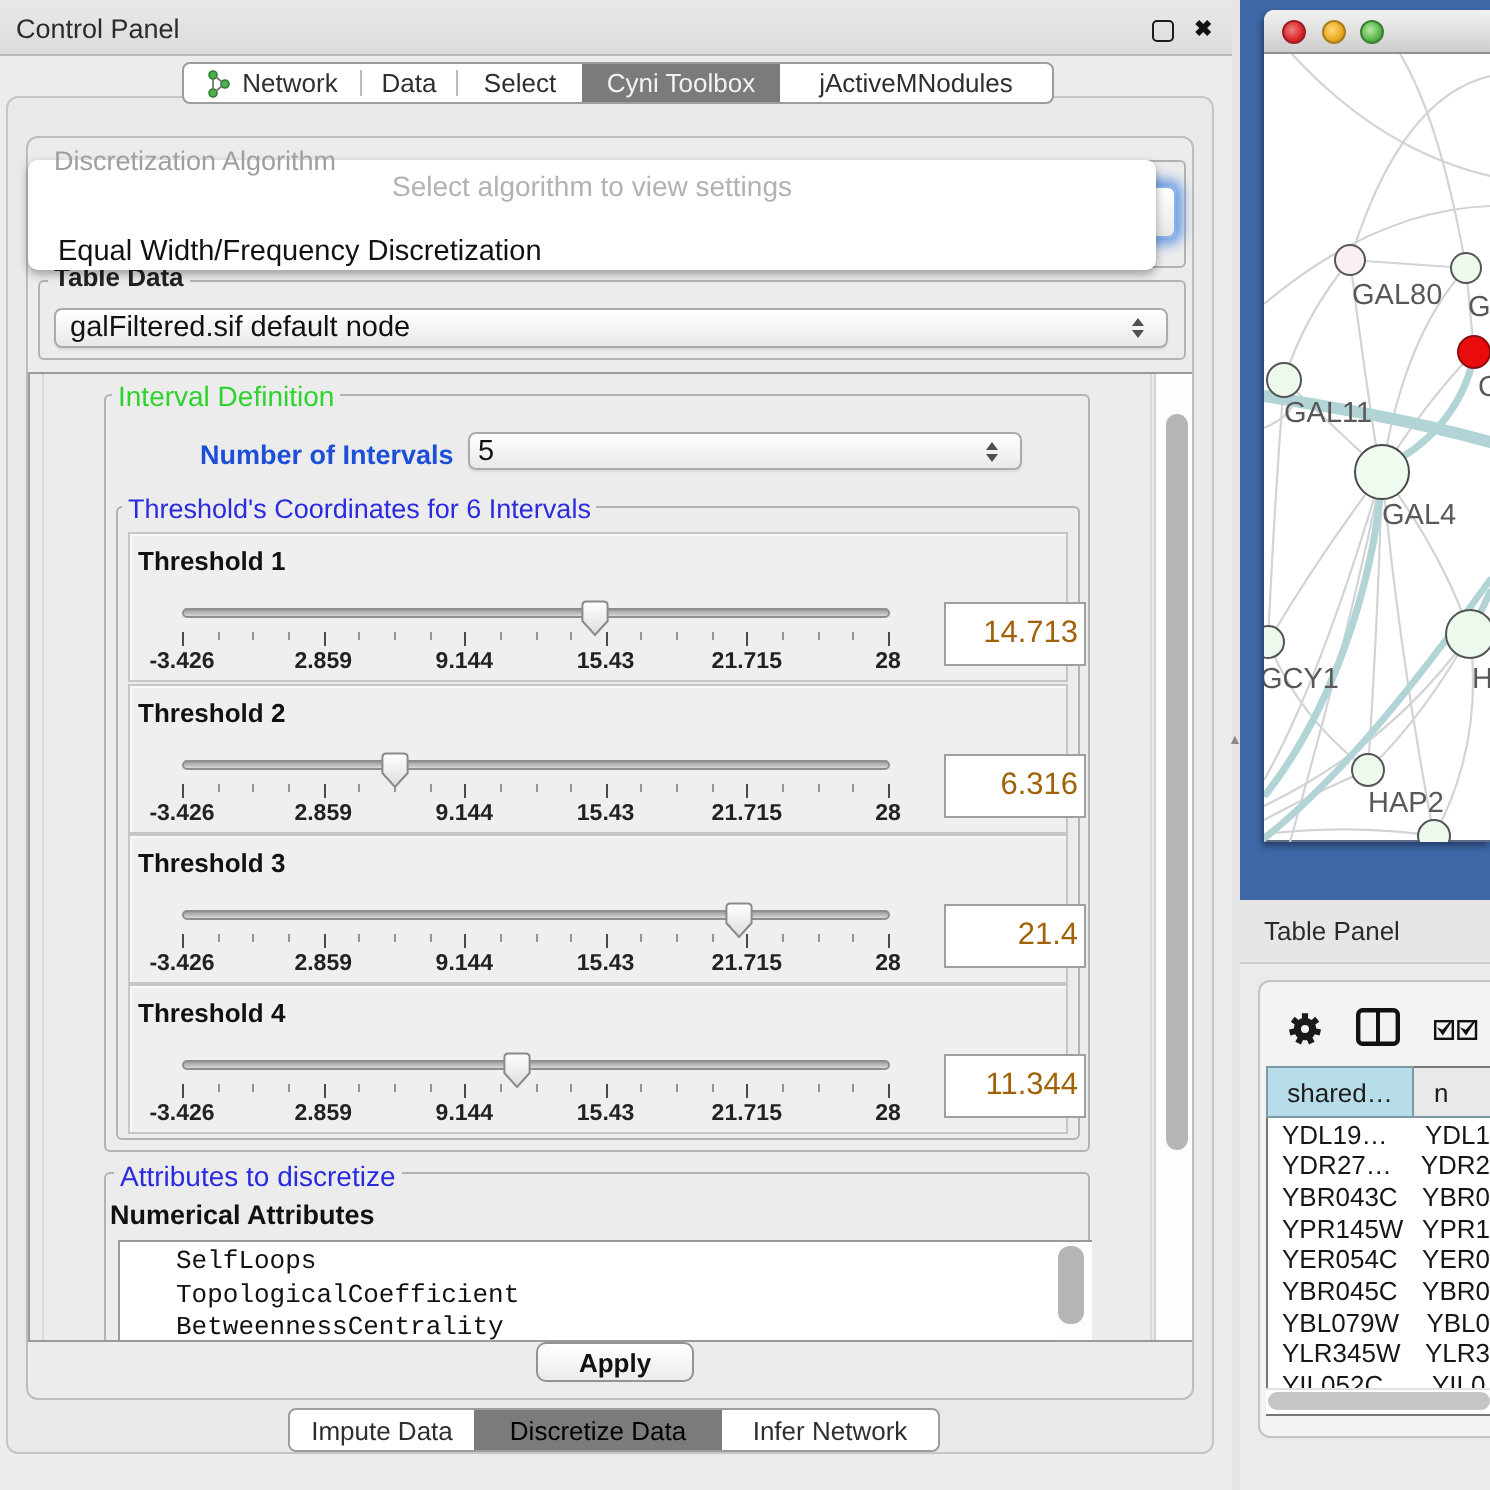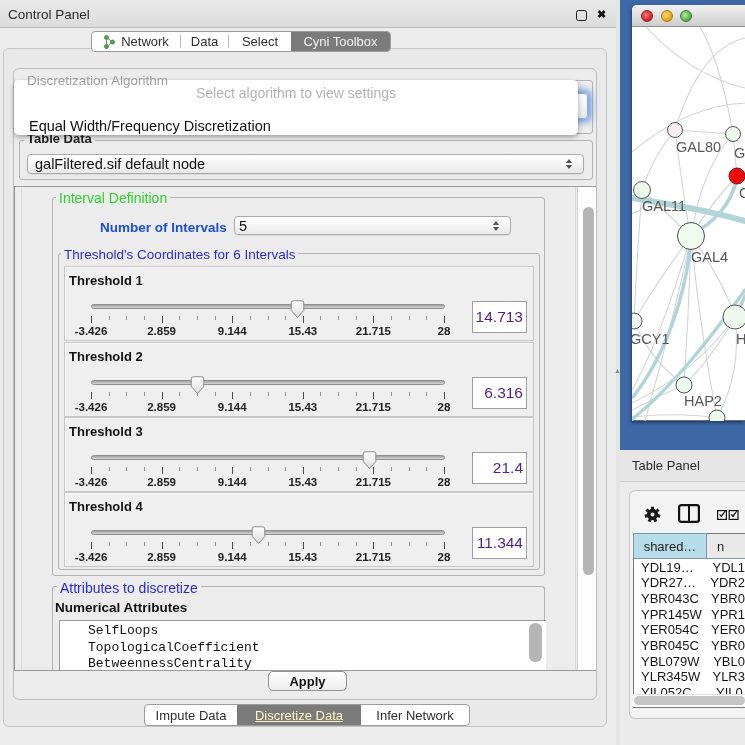--- a/index.html
+++ b/index.html
@@ -47,22 +47,22 @@
   border:1px solid #9a9a9a; background:#ececec; }
 #vsb { left:577px; top:187px; width:19px; height:483px; background:#fdfdfd; border-left:1px solid #d2d2d2; }
 #vsbthumb { left:583px; top:207px; width:11px; height:368px; background:#b5b5b5; border-radius:5.5px; }
 
 
 .tpanel { position:absolute; left:64px; width:470px; background:#efefef;
   border:1px solid #c6c6c6; box-shadow:inset 1px 1px 0 #f8f8f8; }
 .ttitle { position:absolute; left:4px; top:6px; font-size:13px; font-weight:bold; color:#111; }
 .track { position:absolute; left:26px; top:37px; width:354px; height:5px;
   background:linear-gradient(#9e9e9e,#d8d8d8); border:1px solid #8f8f8f; border-radius:3px; }
-.vbox { position:absolute; left:407px; top:34px; width:55px; height:32px;
-  background:#fff; border:1px solid #9f9f9f; font-size:15.5px; color:#4c1d95;
+.vbox { position:absolute; left:407px; top:34px; width:71px; height:32px;
+  background:#fff; border:1px solid #9f9f9f; font-size:15.5px; color:#a16207;
   display:flex; align-items:center; justify-content:flex-end; padding-right:3px; }
 .ticks { position:absolute; left:0; top:48px; }
 .tlabels { position:absolute; left:0; top:58px; font-size:11.5px; font-weight:bold; color:#222; }
 .tlab { position:absolute; transform:translateX(-50%); white-space:nowrap; }
 .thumbW { position:absolute; top:33px; width:15px; height:19px; }
 
 
 #attrlist { left:59px; top:620px; width:487px; height:51px; background:#fff; border:1px solid #9a9a9a;
   font-size:13px; color:#111; overflow:hidden; }
 #attrlist { padding-top:2px; }
@@ -70,21 +70,21 @@
 
 
 #applybtn { left:268px; top:671px; width:79px; height:20px;
   background:linear-gradient(#ffffff,#ececec); border:1px solid #939393; border-radius:5px;
   font-size:13px; font-weight:bold; color:#111; display:flex; align-items:center; justify-content:center; }
 
 
 #bottabs { left:144px; top:704px; height:22px; background:#fff;
   border:1px solid #9d9d9d; border-radius:4px; display:flex; overflow:hidden; }
 .btab { display:flex; align-items:center; justify-content:center; font-size:13px; color:#2e2e2e; }
-.btab.sel { background:#7b7b7b; color:#fef9c3;text-decoration:underline; }
+.btab.sel { background:#7b7b7b; color:#000000; }
 
 
 #netframe { left:620px; top:0; width:125px; height:450px; background:#3d67a5; }
 #netwin { left:632px; top:5px; width:113px; height:416px; background:#fff; border-radius:5px 0 0 0;
   border-bottom:1px solid #5c6d85; box-shadow:-1px 2px 3px rgba(0,0,20,0.4); }
 #nettitle { left:632px; top:5px; width:113px; height:22px;
   background:linear-gradient(#f2f2f2,#cdcdcd); border-bottom:1px solid #8f8f8f; border-radius:5px 0 0 0; }
 .light { position:absolute; top:10px; width:12px; height:12px; border-radius:50%; }
 
 #tpheader { left:620px; top:450px; width:125px; height:32px; background:#e6e6e6; border-bottom:1px solid #cccccc; }
@@ -128,20 +128,21 @@
           <circle cx="3.5" cy="2.5" r="2" fill="#4caf50" stroke="#2e7d32" stroke-width="0.8"></circle>
           <circle cx="3.5" cy="11.5" r="2" fill="#4caf50" stroke="#2e7d32" stroke-width="0.8"></circle>
           <circle cx="9.5" cy="7" r="2" fill="#4caf50" stroke="#2e7d32" stroke-width="0.8"></circle>
           <path d="M3.5 4.5 L3.5 9.5 M5 3.5 L8 6 M5 10.5 L8 8" stroke="#777" stroke-width="0.9" fill="none"></path>
         </svg>Network</div>
     <div class="tsep"></div>
     <div class="ttab" style="width:47px">Data</div>
     <div class="tsep"></div>
     <div class="ttab" style="width:62px">Select</div>
     <div class="ttab sel" style="width:99px">Cyni Toolbox</div>
+    <div class="ttab" style="width:136px">jActiveMNodules</div>
   </div>
 
   <div class="abs" id="mainpanel"></div>
 
   <div class="group" style="left:19px; top:80px; width:574px; height:54px;"></div>
   <div class="gtitle" style="left:24px; top:73px; color:#9f9f9f; z-index:12; background:transparent; font-size:13.5px;">Discretization Algorithm</div>
   <div class="combo" style="left:26px; top:93px; width:562px; height:26px; box-shadow:0 0 6px 3.5px rgba(96,150,226,0.9); border:1px solid #8ab0ea;"></div>
 
   <div class="group" style="left:19px; top:140px; width:574px; height:40px;"></div>
   <div class="gtitle" style="left:24px; top:131px; color:#222; font-weight:bold; font-size:13px;">Table Data</div>

